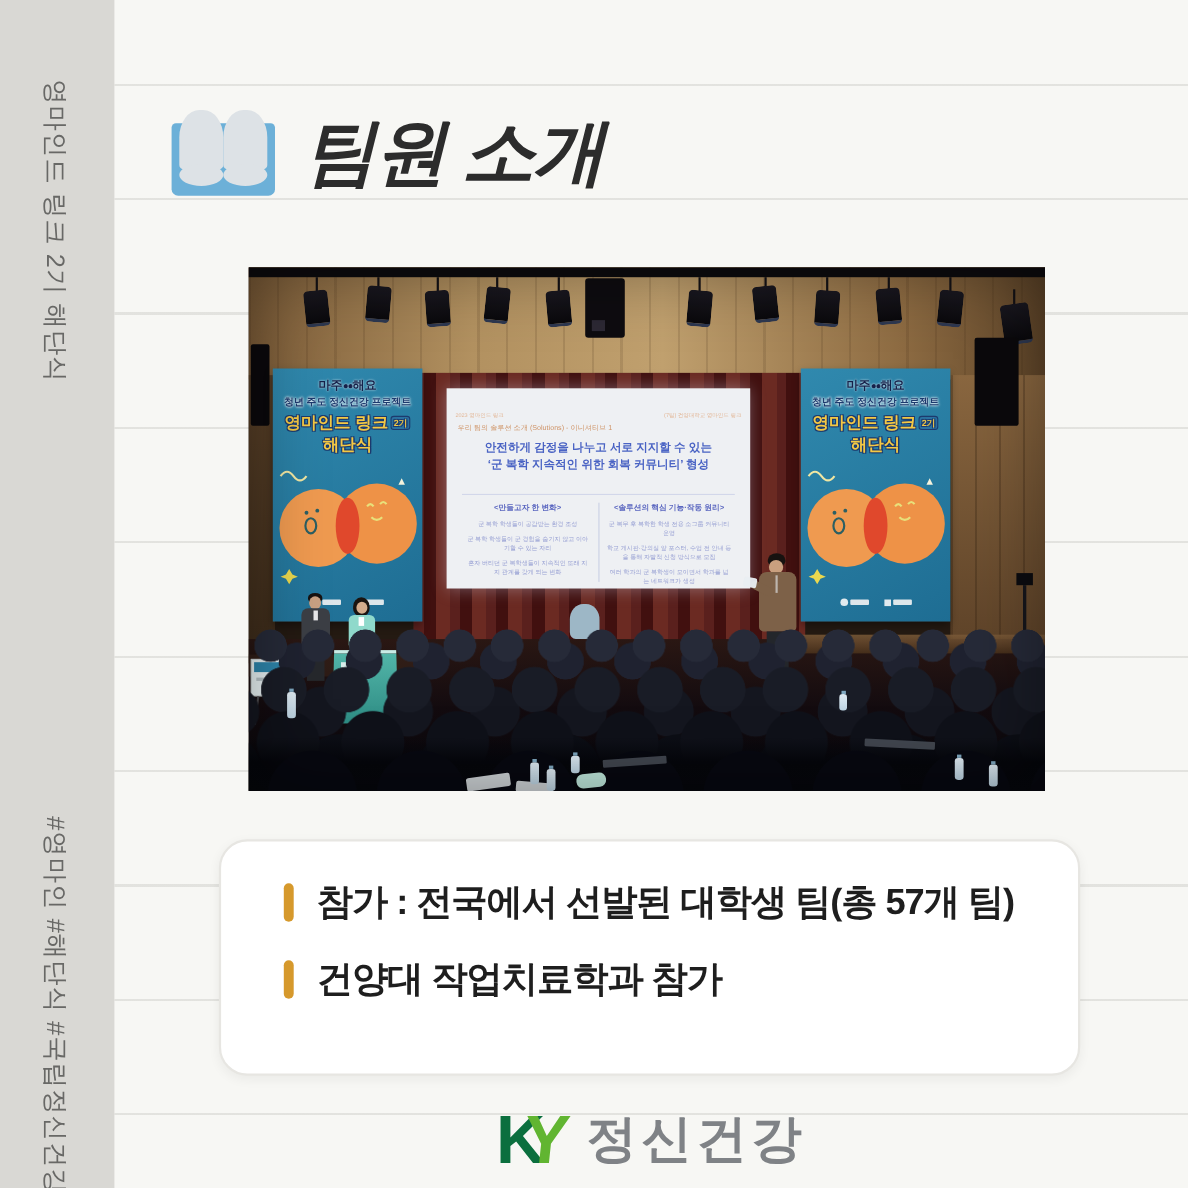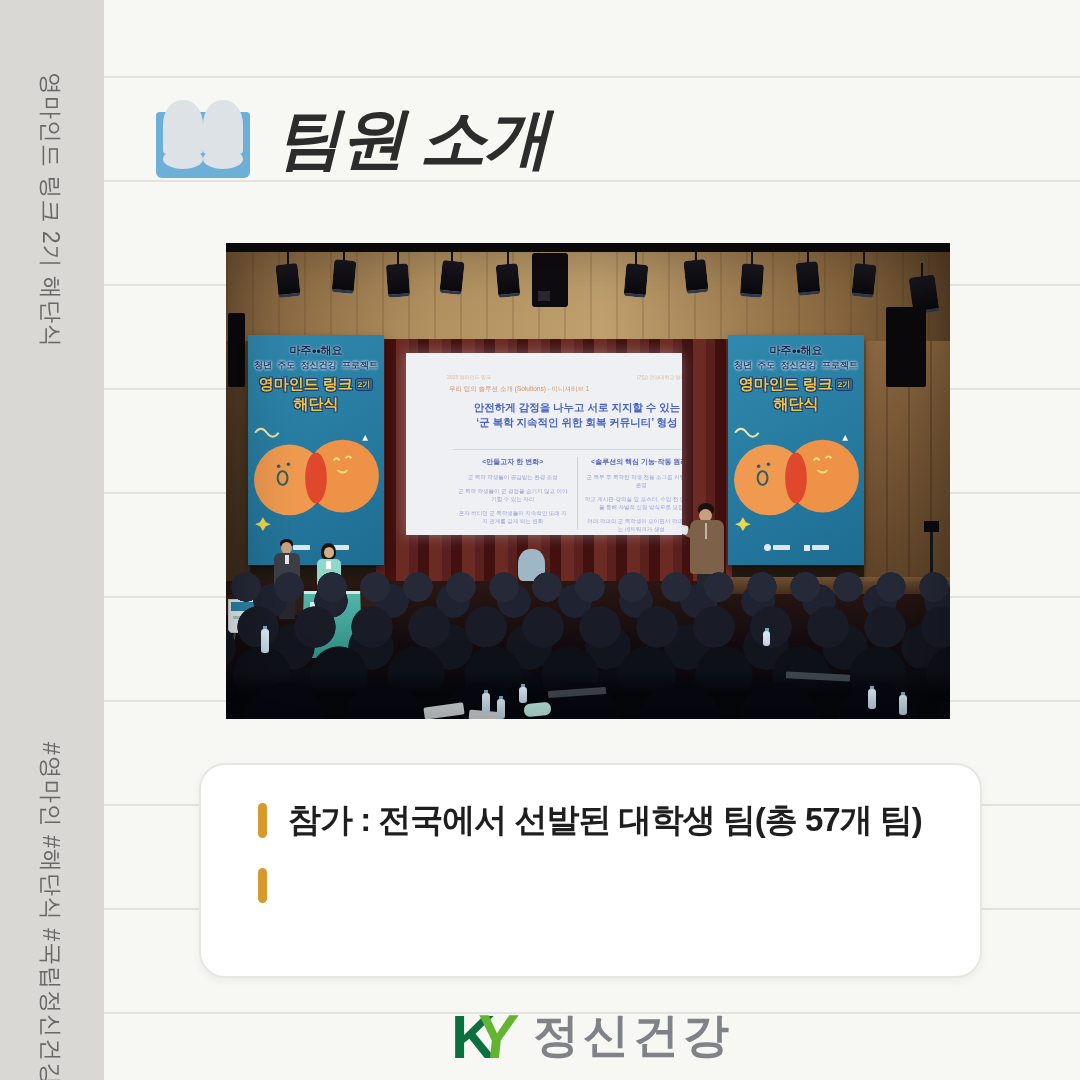--- a/index.html
+++ b/index.html
@@ -48,21 +48,21 @@
     background:repeating-linear-gradient(to right,#5a201d 0 9px,#41100f 9px 20px,#6b2a22 20px 33px),
       linear-gradient(rgba(0,0,0,.35),rgba(0,0,0,0) 30%);}
   .speaker{background:#0b090c;border-radius:2px;}
   .spk-l{left:2px;top:70px;width:17px;height:74px;}
   .spk-r{left:660px;top:64px;width:40px;height:80px;}
 
   
   .screen{left:180px;top:110px;width:276px;height:182px;background:#eef0f3;
     box-shadow:0 0 14px rgba(220,230,255,.35);overflow:hidden;}
   .screen *{position:static;}
-  .slide{position:relative;width:100%;height:100%;margin-left:33px;}
+  .slide{position:relative;width:100%;height:100%;}
   .slide-topbar{position:absolute;left:8px;right:8px;top:21px;display:flex;justify-content:space-between;
     font-size:5px;color:#e0ac85;opacity:.85;}
   .slide-kicker{position:absolute;left:10px;top:32px;font-size:6.5px;color:#cf9468;}
   .slide-title{position:absolute;left:0;right:0;top:47px;text-align:center;font-size:10.5px;
     font-weight:700;color:#4a63c4;line-height:1.4;}
   .slide-divider{position:absolute;left:14px;right:14px;top:96px;height:1px;background:#d2d7ea;}
   .slide-cols{position:absolute;left:10px;right:10px;top:104px;bottom:6px;display:flex;}
   .scol{flex:1;text-align:center;padding:0 7px;}
   .scol-r{border-left:1px solid #c9cfe4;}
   .scol-h{font-size:7px;font-weight:700;color:#5a66c0;margin-bottom:7px;}
@@ -71,21 +71,21 @@
   
   .banner{top:92px;width:136px;height:230px;overflow:hidden;
     background:linear-gradient(150deg,#3089ae,#1e6d93);box-shadow:0 4px 8px rgba(0,0,0,.4);}
   .bn-l{left:22px;} .bn-r{left:502px;}
   .banner *{position:static;}
   .bn-inner{position:relative;width:100%;height:100%;text-align:center;}
   .bn-tagline{position:absolute;top:8px;left:0;right:0;font-size:11px;font-weight:800;color:#15214a;
     text-shadow:0 0 2px rgba(255,255,255,.9);}
   .bn-eyes{display:inline-block;letter-spacing:-1px;font-size:9px;color:#15214a;}
   .bn-subtitle{position:absolute;top:24px;left:0;right:0;font-size:9px;font-weight:700;color:#1c3a6e;
-    text-shadow:0 0 2px #fff,0 0 3px #fff;font-family:Liberation Mono, monospace;}
+    text-shadow:0 0 2px #fff,0 0 3px #fff;}
   .bn-title{position:absolute;top:40px;left:0;right:0;font-size:15px;font-weight:800;color:#f4c844;
     text-shadow:1px 1px 0 #1c3a6e,-1px 1px 0 #1c3a6e,1px -1px 0 #1c3a6e,-1px -1px 0 #1c3a6e;}
   .bn-badge{display:inline-block;font-size:8px;font-weight:800;color:#f4c844;border:1px solid #1c3a6e;
     background:#2a72a0;border-radius:3px;padding:0 2px;margin-left:2px;vertical-align:2px;}
   .bn-title2{position:absolute;top:60px;left:0;right:0;font-size:15px;font-weight:800;color:#f4c844;
     text-shadow:1px 1px 0 #1c3a6e,-1px 1px 0 #1c3a6e,1px -1px 0 #1c3a6e,-1px -1px 0 #1c3a6e;}
   .bn-venn{position:absolute;left:0;top:84px;width:136px;height:118px;}
   .bn-logos{position:absolute;bottom:14px;left:0;right:0;display:flex;justify-content:center;gap:14px;align-items:center;}
   .blogo{display:flex;align-items:center;gap:2px;opacity:.92;}
   .blogo .dot{width:7px;height:7px;border-radius:50%;background:#f2f4f6;}
@@ -426,20 +426,21 @@
     <div class="vignette"></div>
   </div>
 
   <div class="card">
     <div class="card-row">
       <div class="bullet-bar"></div>
       <div class="card-text">참가 : 전국에서 선발된 대학생 팀(총 57개 팀)</div>
     </div>
     <div class="card-row">
       <div class="bullet-bar"></div>
+      <div class="card-text">건양대 작업치료학과 참가</div>
     </div>
   </div>
 
   <div class="footer">
     <div class="ky">
       <span class="ky-k">K</span>
       <span class="ky-y">Y</span>
     </div>
     <div class="uni-name">정신건강</div>
   </div>

